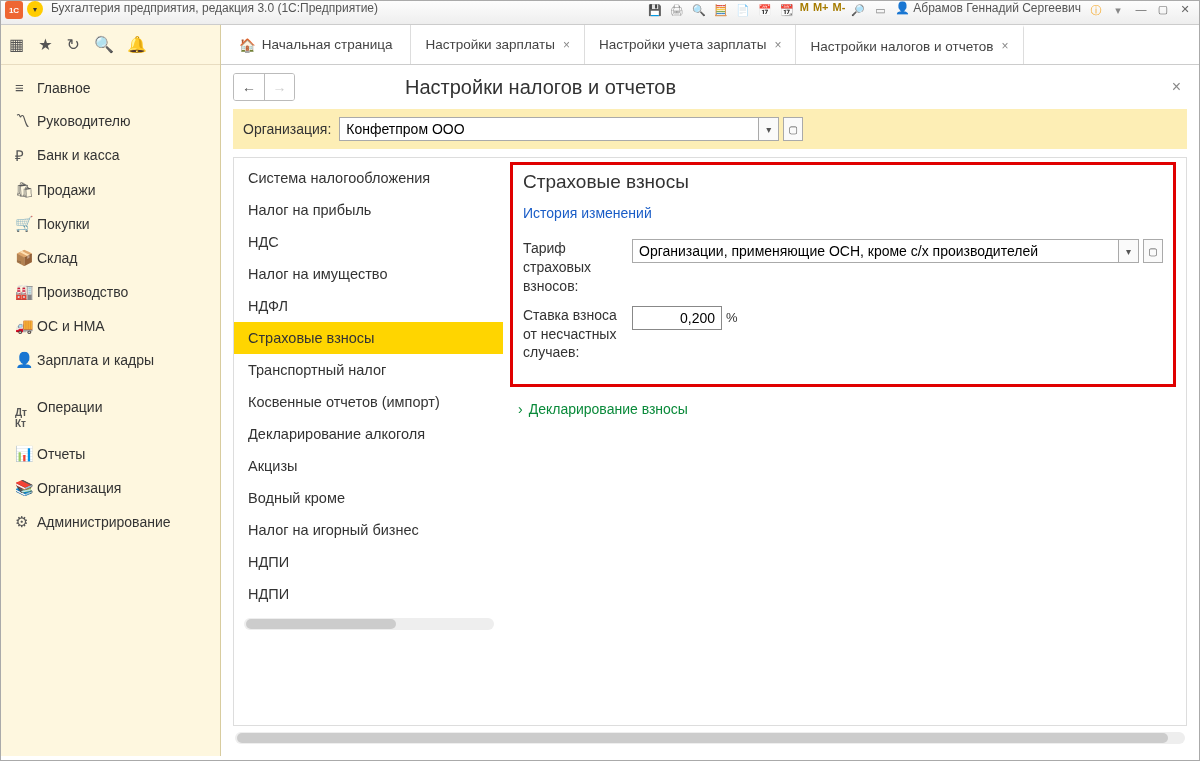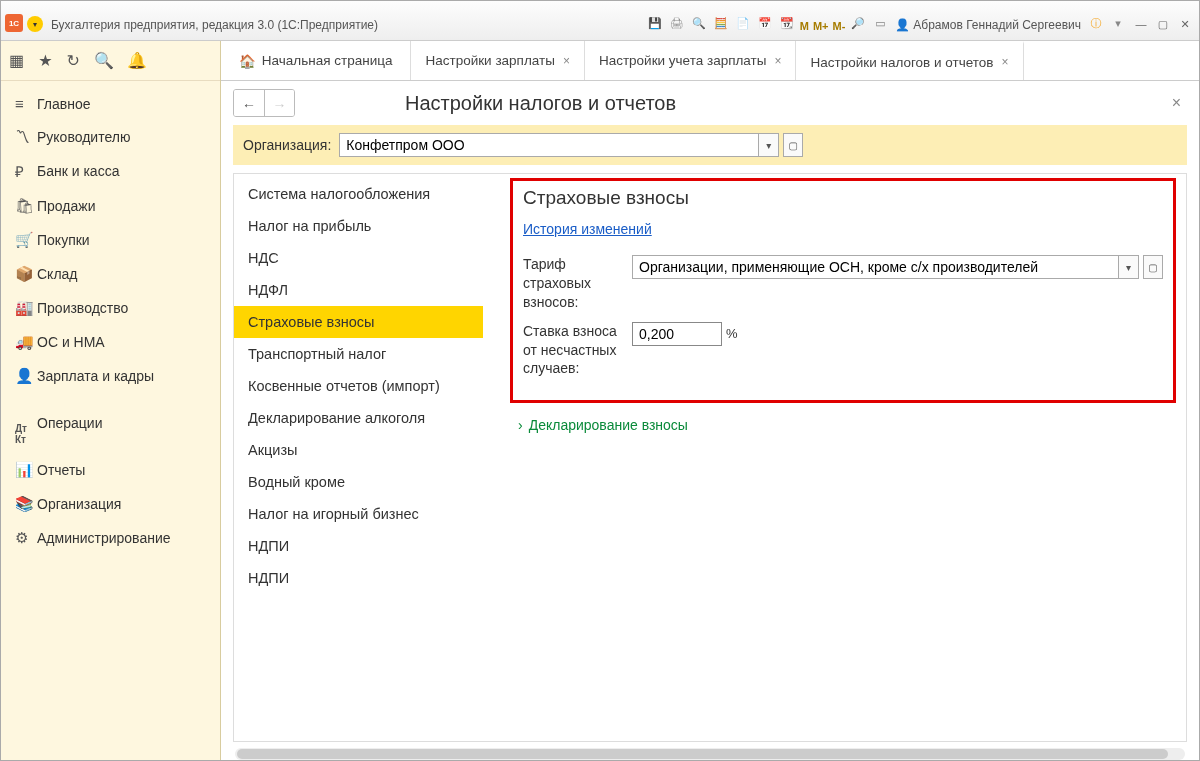--- a/index.html
+++ b/index.html
@@ -1,19 +1,19 @@
 <!DOCTYPE html>
 <html><head>
 <meta charset="utf-8">
 <style>
   * { box-sizing: border-box; margin: 0; padding: 0; }
   body { font-family: Arial, sans-serif; font-size: 13px; color: #333; background: #fff; width: 1200px; height: 761px; overflow: hidden; border: 1px solid #aaa; }
   
   
-  .title-bar { height: 40px; background: linear-gradient(#fdfdfd,#eee); border-bottom: 1px solid #ccc; display: flex; align-items: flex-end; padding: 8px 4px; font-size: 12px; }
+  .title-bar { height: 24px; background: linear-gradient(#fdfdfd,#eee); border-bottom: 1px solid #ccc; display: flex; align-items: flex-start; padding: 0 4px; font-size: 12px; }
   .title-bar .logo { width: 18px; height: 18px; background: #e63; border-radius: 3px; font-size: 8px; color: #fff; font-weight: bold; display:flex; align-items:center; justify-content:center; margin-right:4px; }
   .title-bar .dropdown-btn { width: 16px; height: 16px; background: #fc0; border-radius: 8px; margin-right: 8px; display:flex; align-items:center; justify-content:center; font-size:8px;}
   .title-bar .title-text { flex: 0 0 auto; color: #555; }
   .title-bar .spacer { flex: 1; }
   .title-bar .tb-icon { width: 18px; height: 18px; margin: 0 2px; display:flex; align-items:center; justify-content:center; color:#888; font-size:11px; cursor:pointer;}
   .title-bar .tb-text { font-size: 11px; color: #a67c00; font-weight: bold; padding: 0 2px; cursor:pointer;}
   .title-bar .user { font-size: 12px; color: #555; padding: 0 4px; display:flex; align-items:center; gap:3px;}
   .title-bar .win-btn { width: 20px; height: 16px; margin-left:2px; display:flex; align-items:center; justify-content:center; font-size:11px; color:#666; cursor:pointer;}
   
   
@@ -51,32 +51,32 @@
   .combo .cb-btn { width:20px; border:1px solid #aaa; border-left:none; background:#fafafa; display:flex; align-items:center; justify-content:center; font-size:10px; cursor:pointer; color:#555;}
   .combo .cb-btn.detached { margin-left: 4px; border:1px solid #aaa; }
   
   .content { flex:1; display:flex; overflow:hidden; gap:0px; border:1px solid #ddd; }
   
   .setting-list { width:270px; border-right:1px solid transparent; overflow-y:auto; padding: 4px 0; }
   .setting-item { padding: 8px 14px; cursor:pointer; font-size:14.5px; color:#333;}
   .setting-item.selected { background: #ffd500; }
   .setting-list::-webkit-scrollbar { height:10px; width:10px;}
   .setting-list::-webkit-scrollbar-thumb { background:#ccc; border-radius:5px;}
-  .setting-scroll-wrap { display:flex; flex-direction:row; width:270px;}
+  .setting-scroll-wrap { display:flex; flex-direction:column; width:270px;}
   .hscroll { height:12px; margin: 4px 10px 0 10px; background:#eee; border-radius:6px; position:relative;}
   .hscroll .thumb { position:absolute; left:2px; top:1px; height:10px; width:60%; background:#ccc; border-radius:5px;}
   
   .detail { flex:1; padding: 4px 10px 10px 6px; overflow:auto; }
   .red-box { border: 3px solid #e00000; padding: 6px 10px 12px 10px; margin-bottom: 10px; }
   .section-title { font-size: 19px; color:#333; margin-bottom: 12px; }
-  .history-link { color: #1a5dc7; text-decoration: underline; font-size: 14px; cursor:pointer; display:inline-block; margin-bottom: 18px;}
+  .history-link { color: #1a5dc7; font-size: 14px; cursor:pointer; display:inline-block; margin-bottom: 18px;}
   .field-row { display:flex; align-items:flex-start; gap: 14px; margin-bottom: 10px; }
   .field-label { width: 95px; font-size:14px; color:#333; line-height:1.35;}
   .field-value { flex:1; display:flex; align-items:center; gap:4px;}
-  .field-value input.num { width: 90px; padding: 2px 6px; height:24px; border:1px solid #888; font-size:14px;}
+  .field-value input.num { width: 90px; text-align:right; padding: 2px 6px; height:24px; border:1px solid #888; font-size:14px;}
   .expander { color: #0a8a3a; font-size:14px; display:flex; align-items:center; gap:6px; cursor:pointer; padding: 4px 0 0 8px;}
   .expander .chev { color:#0a8a3a; }
   
   .bottom-scroll { height:12px; margin: 6px 2px 0 2px; background:#eee; border-radius:6px; position:relative;}
   .bottom-scroll .thumb { position:absolute; left:2px; top:1px; height:10px; width:98%; background:#ccc; border-radius:5px;}
 </style>
 </head>
 <body>
 
 <div class="title-bar">
@@ -211,20 +211,21 @@
           <div class="cb-btn detached">▢</div>
         </div>
       </div>
 
       <div class="content">
         <div class="setting-scroll-wrap">
           <div class="setting-list" id="settings-list">
               <div class="setting-item">Система налогообложения</div>
               <div class="setting-item">Налог на прибыль</div>
               <div class="setting-item">НДС</div>
+              <div class="setting-item">Налог на имущество</div>
               <div class="setting-item">НДФЛ</div>
               <div class="setting-item selected">Страховые взносы</div>
               <div class="setting-item">Транспортный налог</div>
               <div class="setting-item">Косвенные отчетов (импорт)</div>
               <div class="setting-item">Декларирование алкоголя</div>
               <div class="setting-item">Акцизы</div>
               <div class="setting-item">Водный кроме</div>
               <div class="setting-item">Налог на игорный бизнес</div>
               <div class="setting-item">НДПИ</div>
               <div class="setting-item">НДПИ</div>

